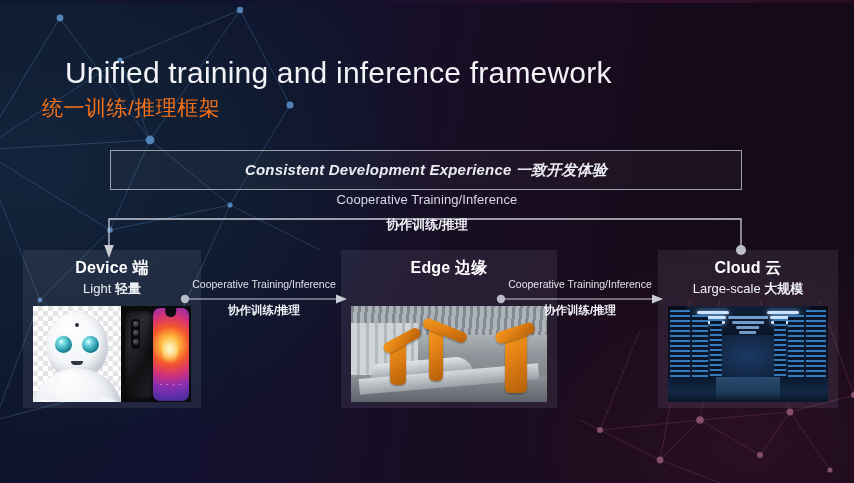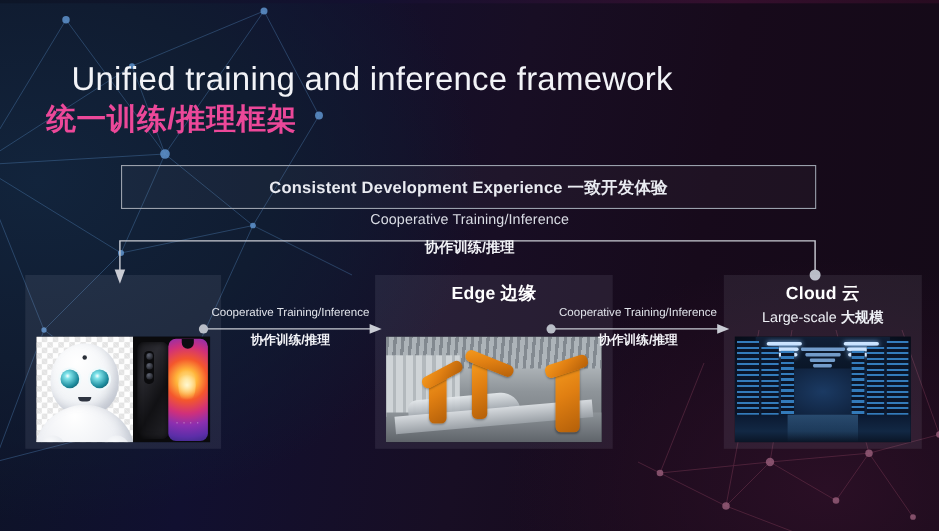--- a/index.html
+++ b/index.html
@@ -27,29 +27,29 @@
     background:linear-gradient(90deg,#0d1526 0%,#141030 40%,#3a1030 78%,#2b0c22 100%);
     opacity:.85;
   }
   
   .title-wrap{position:absolute;left:42px;top:56px;}
   .title-en{
     font-size:30px;line-height:34px;color:#f2f3f7;
     font-weight:400;letter-spacing:.2px;white-space:nowrap;margin-left:23px;
   }
   .title-cn{
-    font-size:27px;line-height:26px;color:#ec4899;margin-top:5px;
-    font-weight:700;letter-spacing:.5px;white-space:nowrap;
+    font-size:21px;line-height:26px;color:#f97316;margin-top:5px;
+    font-weight:400;letter-spacing:.5px;white-space:nowrap;
   }
   
   .banner{
     position:absolute;left:110px;top:150px;width:630px;height:38px;
     border:1px solid #9aa0ac;
     background:rgba(255,255,255,.035);
-    display:flex;align-items:center;justify-content:center;
+    display:flex;align-items:center;justify-content:center;font-style:italic;
   }
   .banner span{
     font-size:15px;color:#e9ebf1;font-weight:700;letter-spacing:.2px;white-space:nowrap;
   }
   
   .bracket{position:absolute;left:95px;top:186px;width:680px;height:74px;}
   .bracket-label{
     position:absolute;left:0;right:0;top:192px;text-align:center;pointer-events:none;
   }
   .bracket-label .en{
@@ -235,20 +235,27 @@
     </g>
     <polygon points="14,72 9.2,59 18.8,59" fill="#c9ccd4"></polygon>
     <circle cx="646" cy="64" r="5" fill="#b9bdc7"></circle>
   </svg>
   <div class="bracket-label">
     <span class="en">Cooperative Training/Inference</span>
     <span class="cn">协作训练/推理</span>
   </div>
 
   <div class="card" id="card-device">
+    <div class="card-head">
+      <div class="card-title">Device 端</div>
+      <div class="card-sub">
+        <span>Light</span>
+        <b>轻量</b>
+      </div>
+    </div>
     <div class="card-photo">
       <div class="photo-device">
         <div class="dev-left">
           <div class="pepper-head">
             <div class="dot-sensor"></div>
             <div class="eye l"></div>
               <div class="eye r"></div>
             <div class="mouth"></div>
           </div>
           <div class="pepper-body">

